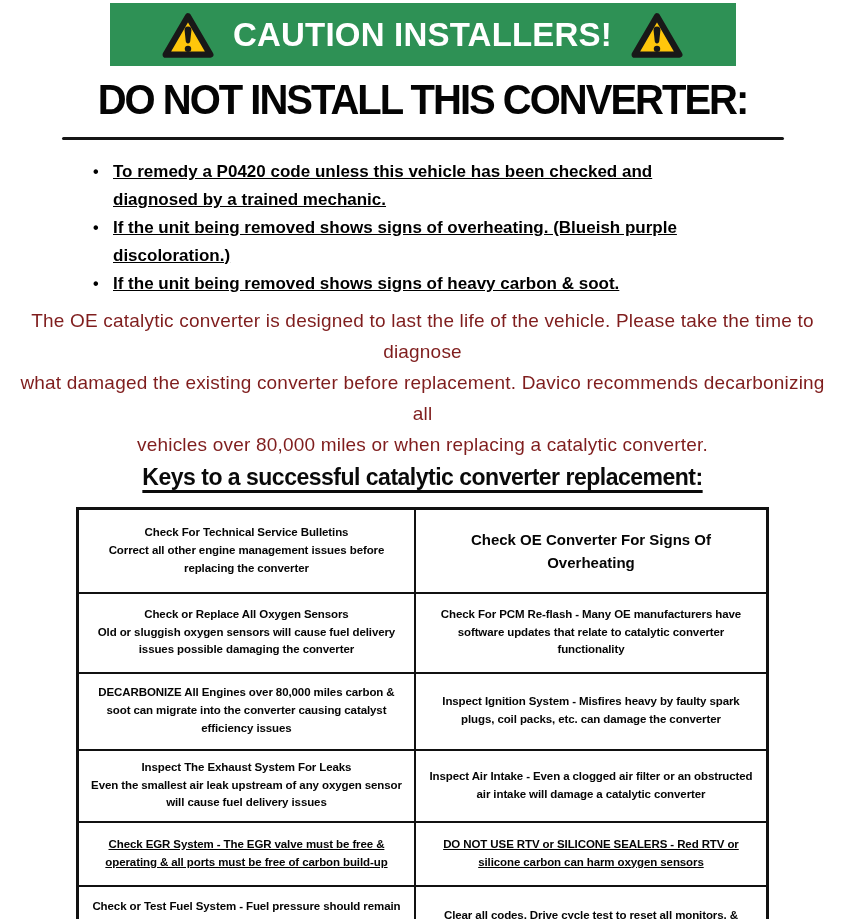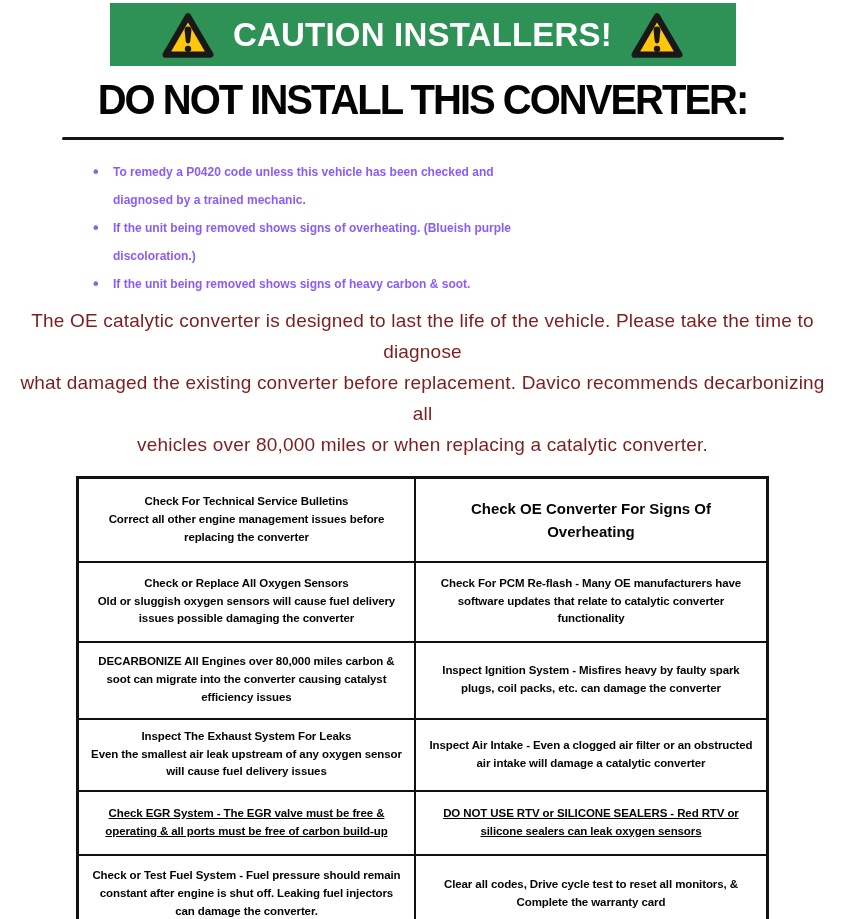--- a/index.html
+++ b/index.html
@@ -61,24 +61,25 @@
   
   .bullets {
     list-style: none;
     margin: 18px 40px 0 90px;
     padding: 0;
   }
   .bullets li {
     position: relative;
     padding-left: 23px;
     font-weight: 700;
-    font-size: 12px;
+    font-size: 17px;
     line-height: 28px;
     white-space: pre-line;
-    color: #8b5cf6;
+    color: #000000;
+    text-decoration: underline;
   }
   .bullets li::before {
     content: "\2022";
     position: absolute;
     left: 3px;
     top: 0;
     font-size: 16px;
   }
 
   
@@ -167,20 +168,21 @@
 diagnosed by a trained mechanic.</li>
     <li>If the unit being removed shows signs of overheating. (Blueish purple
 discoloration.)</li>
     <li>If the unit being removed shows signs of heavy carbon &amp; soot.</li>
   </ul>
 
   <p class="paragraph">The OE catalytic converter is designed to last the life of the vehicle. Please take the time to diagnose
 what damaged the existing converter before replacement. Davico recommends decarbonizing all
 vehicles over 80,000 miles or when replacing a catalytic converter.</p>
 
+  <h2 class="keys-heading">Keys to a successful catalytic converter replacement:</h2>
 
   <table class="keys-table">
     <colgroup>
       <col class="col-left">
       <col class="col-right">
     </colgroup>
     <tbody>
       <tr>
         <td>Check For Technical Service Bulletins
 Correct all other engine management issues before replacing the converter</td>
@@ -195,21 +197,21 @@
         <td>DECARBONIZE All Engines over 80,000 miles carbon &amp; soot can migrate into the converter causing catalyst efficiency issues</td>
         <td>Inspect Ignition System - Misfires heavy by faulty spark plugs, coil packs, etc. can damage the converter</td>
       </tr>
       <tr>
         <td>Inspect The Exhaust System For Leaks
 Even the smallest air leak upstream of any oxygen sensor will cause fuel delivery issues</td>
         <td>Inspect Air Intake - Even a clogged air filter or an obstructed air intake will damage a catalytic converter</td>
       </tr>
       <tr>
         <td>Check EGR System - The EGR valve must be free &amp; operating &amp; all ports must be free of carbon build-up</td>
-        <td>DO NOT USE RTV or SILICONE SEALERS - Red RTV or silicone sealers can leak oxygen sensors</td>
+        <td>DO NOT USE RTV or SILICONE SEALERS - Red RTV or silicone carbon can harm oxygen sensors</td>
       </tr>
       <tr>
         <td>Check or Test Fuel System - Fuel pressure should remain constant after engine is shut off.  Leaking fuel injectors can damage the converter.</td>
         <td>Clear all codes,  Drive cycle test to reset all monitors, &amp; Complete the warranty card</td>
       </tr>
     </tbody>
   </table>
 
 </div>
 

